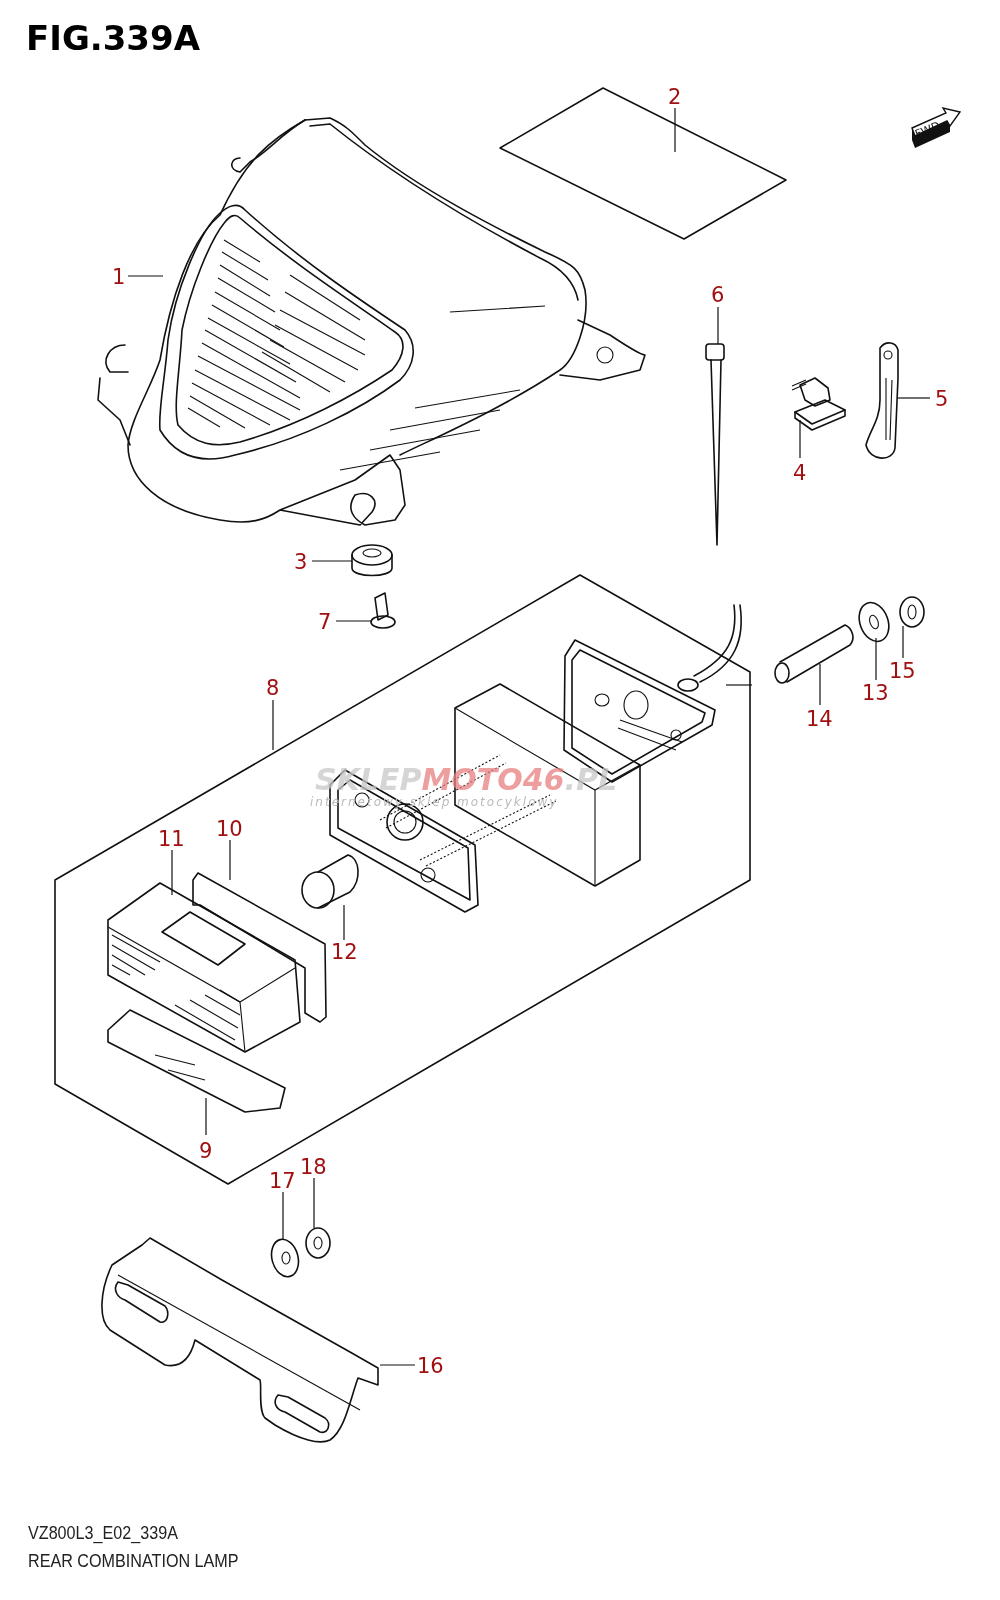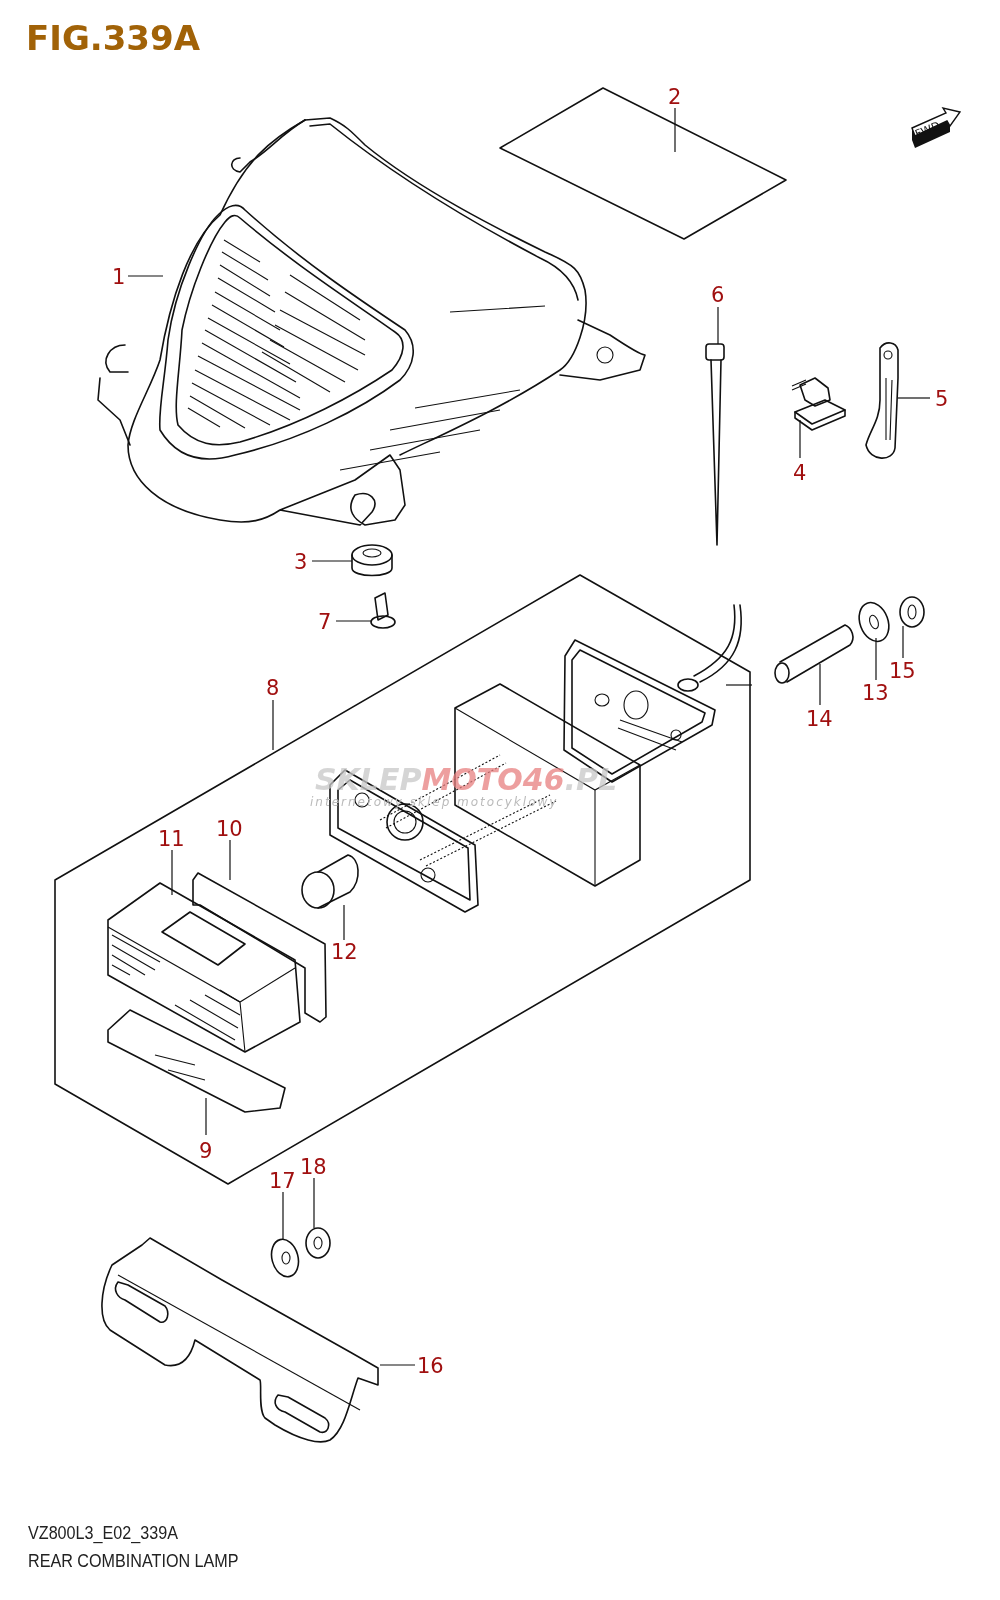--- a/index.html
+++ b/index.html
@@ -1,17 +1,17 @@
 <!DOCTYPE html>
 <html><head>
 <meta charset="utf-8">
 <style>
   html, body { margin: 0; padding: 0; background: #ffffff; }
   #page { position: relative; width: 1000px; height: 1600px; background: #fff; overflow: hidden; }
-  #fig-title { position: absolute; left: 26px; top: 18px; font-family: "DejaVu Sans", sans-serif; font-weight: bold; font-size: 34px; color: #a16207; letter-spacing: 0px; }
+  #fig-title { position: absolute; left: 26px; top: 18px; font-family: "DejaVu Sans", sans-serif; font-weight: bold; font-size: 34px; color: #000000; letter-spacing: 0px; }
   #footer-code { position: absolute; left: 28px; top: 1522px; font-family: "Liberation Sans", sans-serif; font-size: 19px; color: #222; transform: scaleX(0.85); transform-origin: left; }
   #footer-name { position: absolute; left: 28px; top: 1550px; font-family: "Liberation Sans", sans-serif; font-size: 19px; color: #222; transform: scaleX(0.85); transform-origin: left; }
   svg#diagram { position: absolute; left: 0; top: 0; }
   .ln { fill: none; stroke: #111; stroke-width: 1.6; stroke-linejoin: round; stroke-linecap: round; }
   .thin { fill: none; stroke: #111; stroke-width: 1.1; }
   .leader { stroke: #111; stroke-width: 1.2; }
   .lbl { font-family: "DejaVu Sans", sans-serif; font-size: 21px; fill: #a01010; }
   .wm1 { font-family: "DejaVu Sans", sans-serif; font-weight: bold; font-style: italic; font-size: 30px; fill: #c8c8c8; opacity: 0.75; }
   .wm2 { font-family: "DejaVu Sans", sans-serif; font-style: italic; font-size: 12px; fill: #bbbbbb; letter-spacing: 2px; }
 </style>

